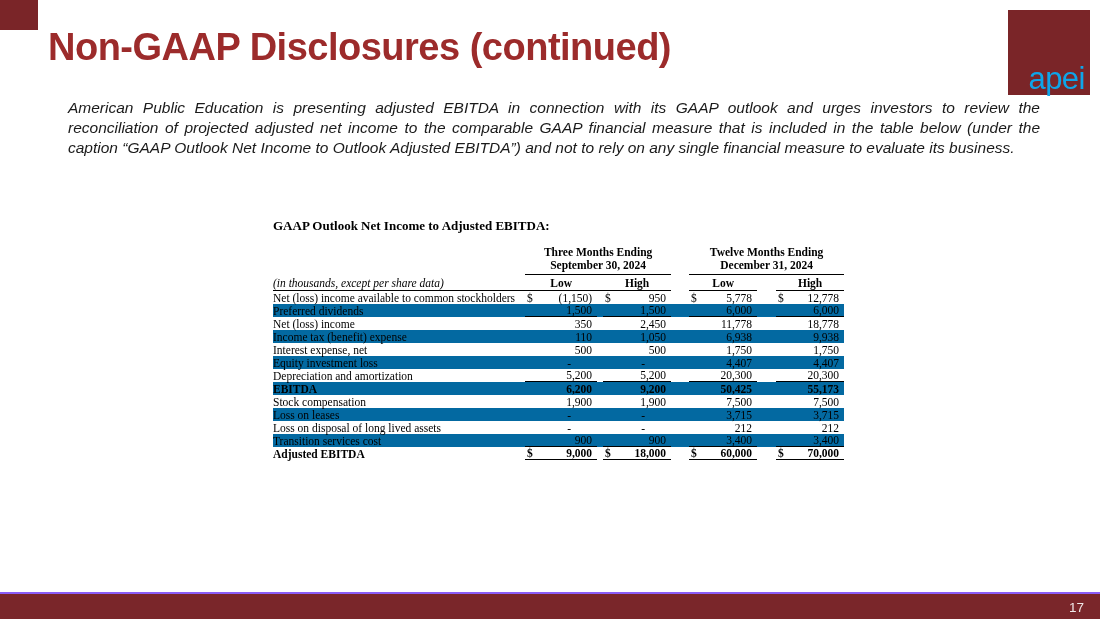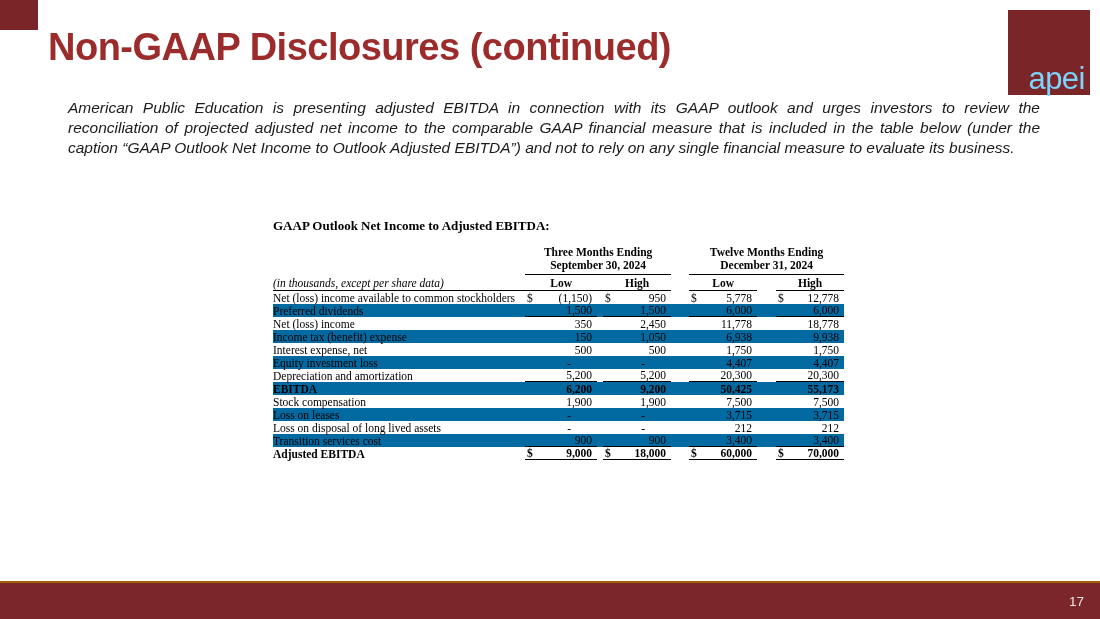--- a/index.html
+++ b/index.html
@@ -29,21 +29,21 @@
   }
   .logo {
     position: absolute;
     left: 1008px; top: 10px;
     width: 82px; height: 85px;
     background: #7A2528;
   }
   .logo-text {
     position: absolute;
     right: 5px; bottom: 1px;
-    color: #7dd3fc;
+    color: #0ea5e9;
     font-size: 31px;
     letter-spacing: -0.5px;
     line-height: 1;
   }
   .intro {
     position: absolute;
     left: 68px; top: 98px;
     width: 972px;
     font-size: 15.5px;
     font-style: italic;
@@ -104,23 +104,23 @@
   }
   .fin-table td.val .cur { padding-left: 2px; }
   .fin-table td.val .num { padding-right: 5px; }
   .fin-table td.val.dash .num { padding-right: 26px; }
   .fin-table tr.shaded { background: #0369a1; }
   .fin-table tr.bold td { font-weight: bold; }
   .fin-table tr.rule td.val { border-bottom: 1px solid #000; }
   .footer-bar {
     position: absolute;
     left: 0; bottom: 0;
-    width: 100%; height: 38px;
+    width: 100%; height: 27px;
     background: #7A262A;
-    border-top: 2px solid #a16207;
+    border-top: 2px solid #8b5cf6;
   }
   .page-number {
     position: absolute;
     right: 16px; top: 50%;
     transform: translateY(-46%);
     color: #F0E7E7;
     font-size: 13.5px;
   }
 </style>
 </head>
@@ -272,21 +272,21 @@
                 <span class="num">18,778</span>
               </span>
             </td>
           </tr>
           <tr class="shaded ">
             <td class="label">Income tax (benefit) expense</td>
             <td></td>
             <td class="val">
               <span class="cell">
                 <span class="cur"></span>
-                <span class="num">150</span>
+                <span class="num">110</span>
               </span>
             </td>
             <td></td>
             <td class="val">
               <span class="cell">
                 <span class="cur"></span>
                 <span class="num">1,050</span>
               </span>
             </td>
             <td></td>

